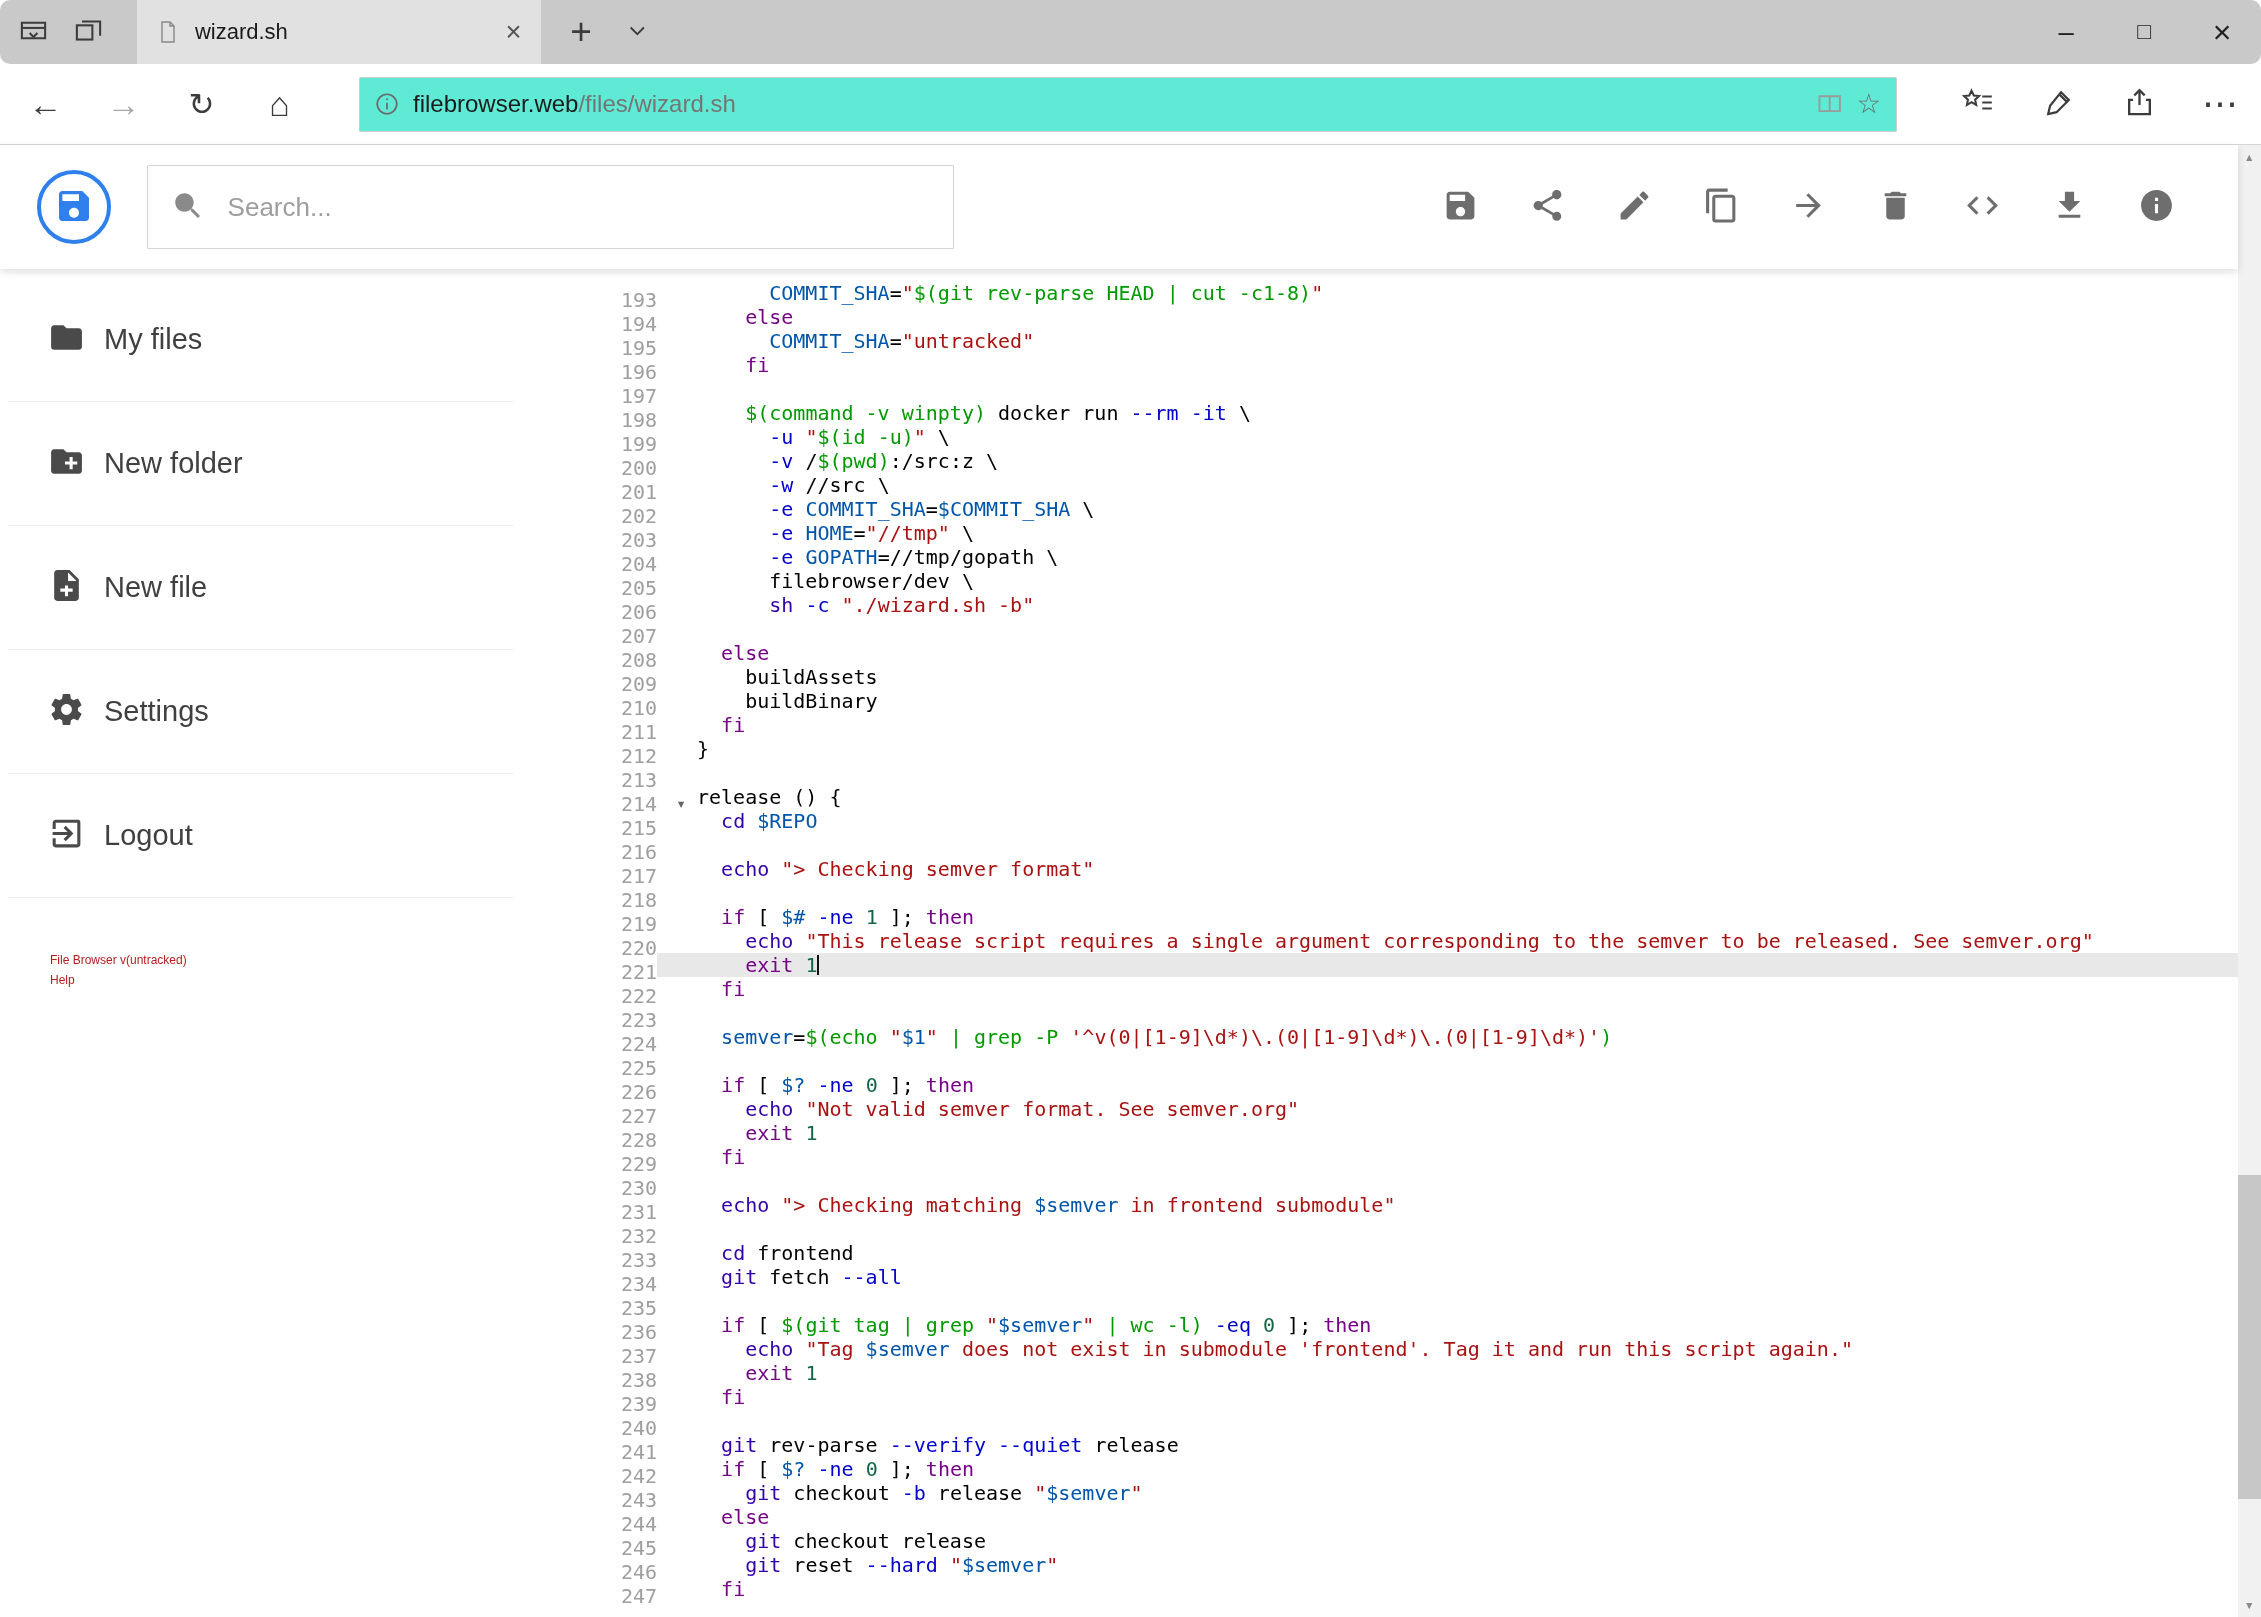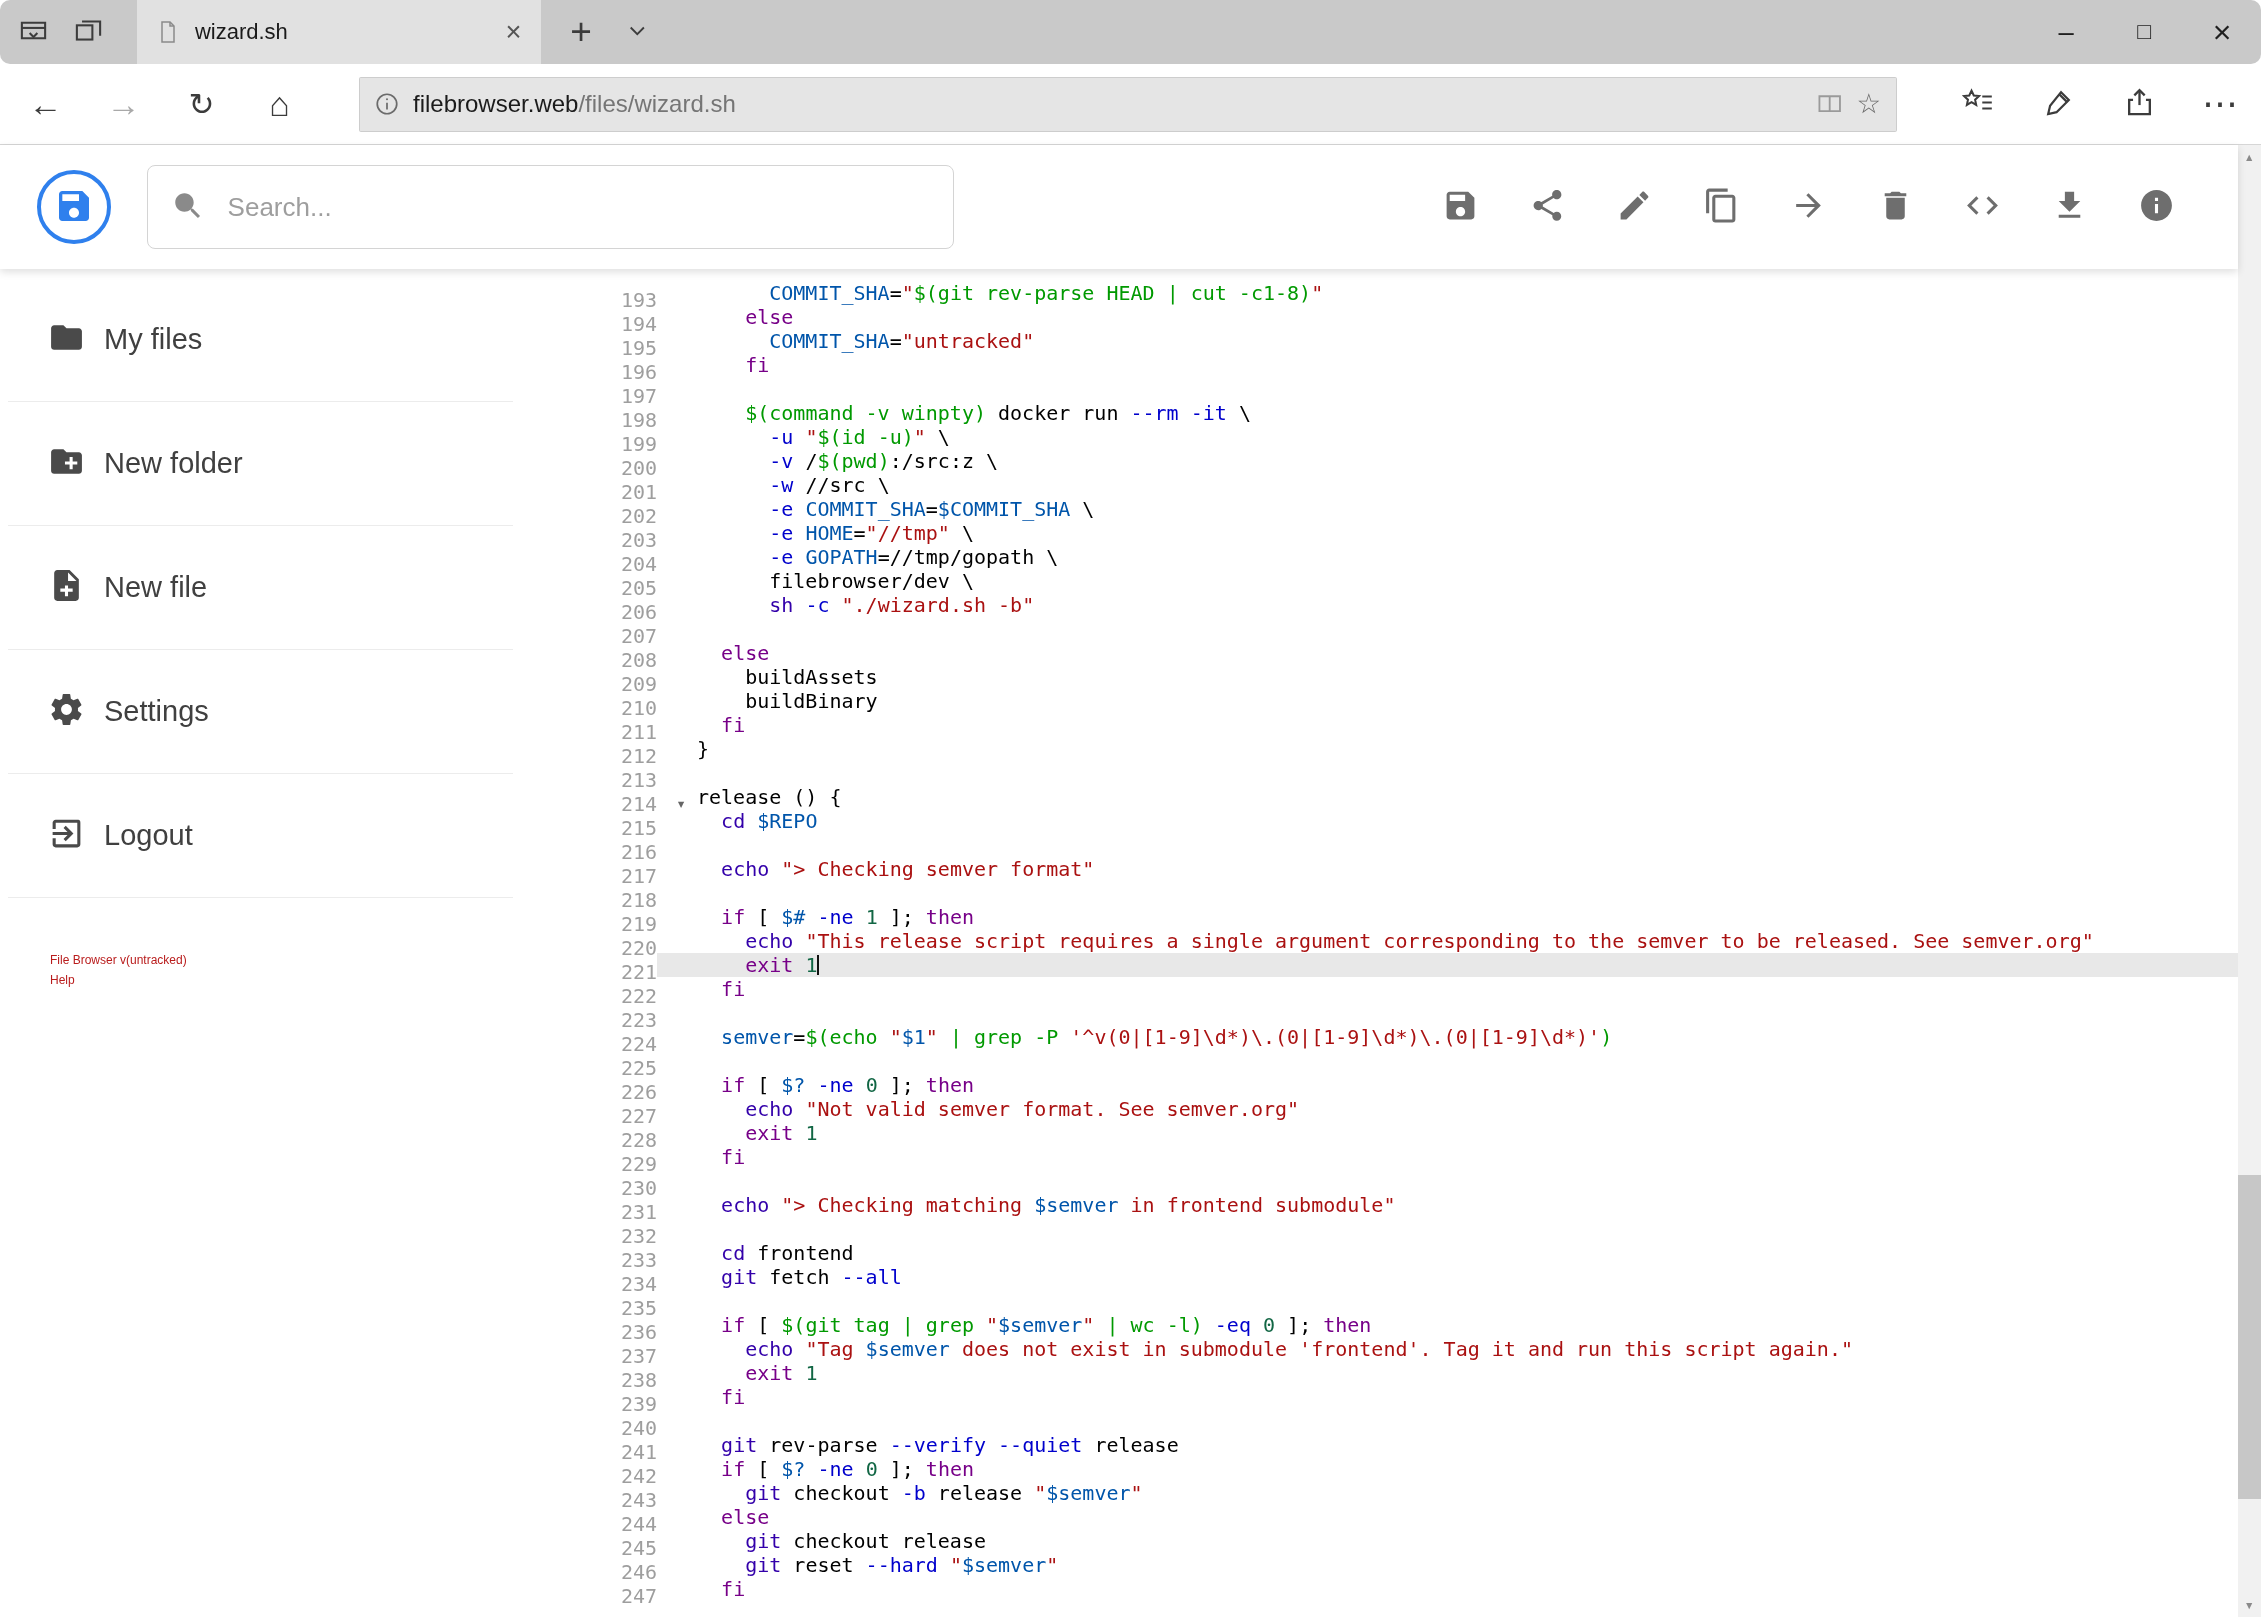--- a/index.html
+++ b/index.html
@@ -26,38 +26,38 @@
   .winbtn.clos{font-size:32px;}
 
   
   .navbar{position:absolute;left:0;top:64px;width:100%;height:81px;background:#fff;
           border-bottom:0.8px solid #d6d6d6;display:flex;align-items:center;box-sizing:border-box;padding-left:6.5px;}
   .navbtn{width:78px;height:81px;display:flex;align-items:center;justify-content:center;
           font-size:34px;color:#3c3c3c;}
   .navbtn.refresh{font-size:31px;}
   .navbtn.disabled{color:#a9a9a9;}
   .addressbar{margin-left:40px;width:1538px;height:55px;border:0.8px solid #cdcdcd;border-radius:1.6px;
-              background:#e5e5e5;display:flex;align-items:center;padding:0 14.5px;gap:13px;box-sizing:border-box;}
+              background:#5eead4;display:flex;align-items:center;padding:0 14.5px;gap:13px;box-sizing:border-box;}
   .addressbar .info-i svg{width:26px;height:26px;display:block;}
   .url{flex:1;font-size:24px;color:#1b1b1b;white-space:nowrap;overflow:hidden;}
   .url .url-path{color:#757575;}
   .field-ic svg{width:27.4px;height:27.4px;display:block;}
   .field-star{font-size:27.4px;color:#6b6b6b;line-height:1;}
   .nav-right{margin-left:auto;display:flex;align-items:center;gap:47px;padding-right:24px;}
   .nav-right .nbtn{width:34px;height:34px;display:flex;align-items:center;justify-content:center;}
   .nav-right svg{width:31px;height:31px;}
   .ellipsis{font-size:36px;color:#3c3c3c;line-height:1;}
 
   
   .appheader{position:absolute;left:0;top:145px;right:23.4px;height:124px;background:#fff;z-index:5;
              box-shadow:0 3.2px 8px rgba(0,0,0,.13);display:flex;align-items:center;}
   .logo{margin-left:37px;width:74px;height:74px;border-radius:50%;border:4px solid #2f80ed;
         display:flex;align-items:center;justify-content:center;box-sizing:border-box;flex:none;}
   .logo svg{width:40px;height:40px;}
-  .searchbox{margin-left:36px;width:807px;height:84px;border:0.8px solid #d4d4d4;border-radius:8px;
+  .searchbox{margin-left:36px;width:807px;height:84px;border:0.8px solid #d4d4d4;border-radius:1px;
              background:#fff;display:flex;align-items:center;padding:0 22.6px;gap:21px;box-sizing:border-box;}
   .searchbox svg{width:34px;height:34px;flex:none;}
   .searchbox input{border:none;outline:none;flex:1;font-size:26px;color:#444;background:transparent;
                    font-family:"Liberation Sans",sans-serif;}
   .searchbox input::placeholder{color:#9e9e9e;}
   .actions{margin-left:auto;display:flex;align-items:center;gap:50px;padding-right:63px;}
   .actions .abtn{width:37px;height:37px;display:flex;align-items:center;justify-content:center;}
   .actions svg{width:37px;height:37px;fill:#6e6e6e;}
 
   

